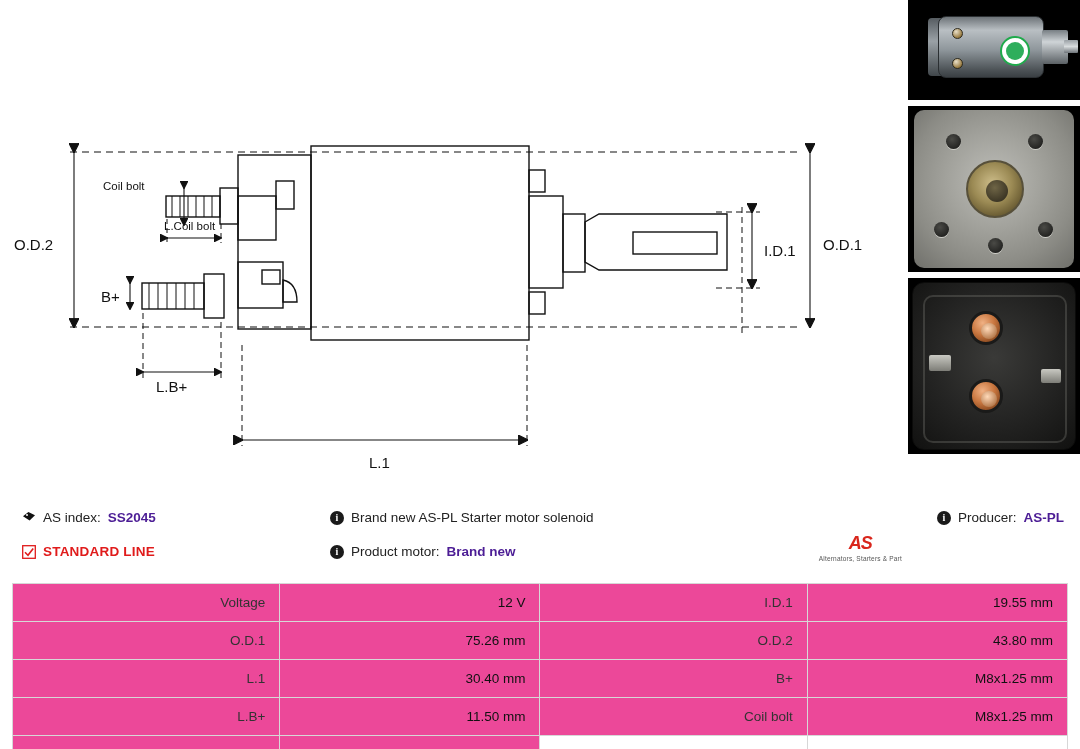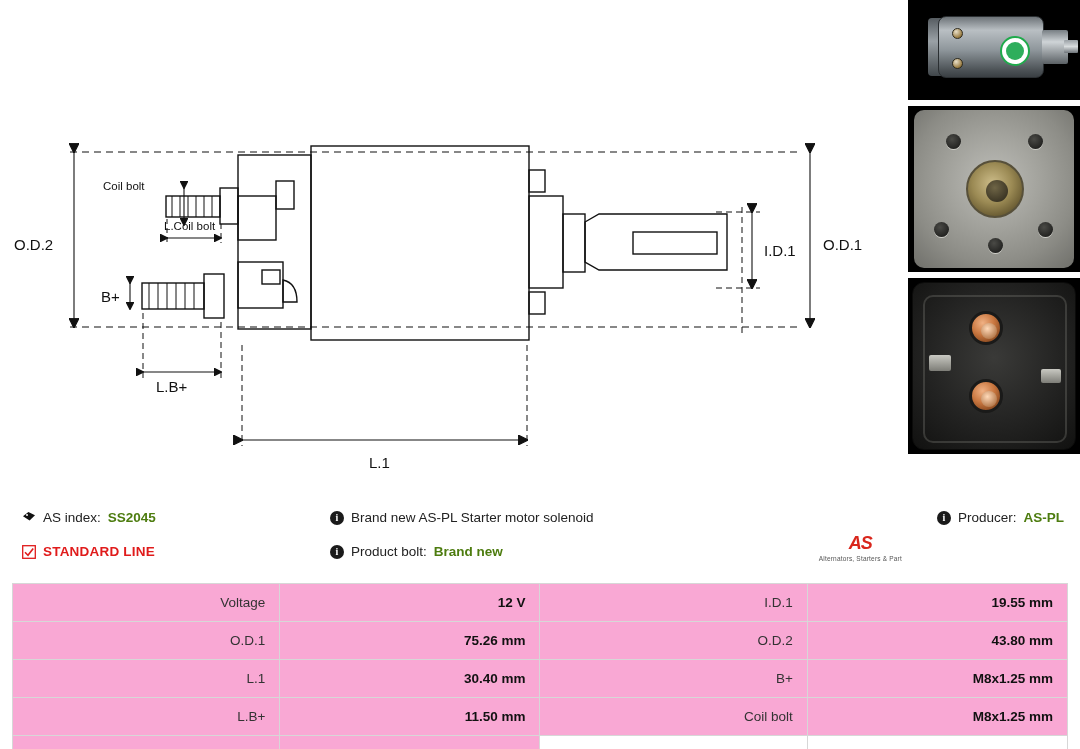--- a/index.html
+++ b/index.html
@@ -198,21 +198,21 @@
   .info-row {
     display: flex;
     align-items: center;
     gap: 7px;
     font-size: 13.5px;
     line-height: 20px;
     margin-bottom: 14px;
     white-space: nowrap;
   }
   .info-row .lbl { color: #222; }
-  .info-row .val { font-weight: bold; color: #4d7c0f; }
+  .info-row .val { font-weight: bold; color: #4c1d95; }
   .row-right { justify-content: flex-end; }
 
   .ico {
     display: inline-block;
     flex: 0 0 auto;
     width: 14px; height: 14px;
     position: relative;
   }
   .ico-info {
     border-radius: 50%;
@@ -260,24 +260,24 @@
     position: absolute;
     left: 12px; top: 583px;
     width: 1056px;
     border-collapse: collapse;
     font-size: 13.5px;
   }
   #spec td {
     border: 1px solid #d7d7d7;
     height: 38px;
     padding: 0 14px;
-    background: #f9a8d4;
+    background: #ec4899;
   }
   #spec td.k { text-align: right; color: #333; width: 222px; }
-  #spec td.v { text-align: right; font-weight: bold; color: #111; width: 216px; }
+  #spec td.v { text-align: right; font-weight: normal; color: #111; width: 216px; }
   #spec td.empty { background: #fff; border-color: #d7d7d7; }
 
   
   .dim-text {
     font-family: "Liberation Sans", sans-serif;
     font-size: 15px;
     fill: #111;
   }
   .dim-text.small { font-size: 11.5px; }
 </style>
@@ -441,21 +441,21 @@
       </div>
     </div>
 
     <div class="info-col" id="col-b">
       <div class="info-row">
         <span class="ico ico-info">i</span>
         <span class="lbl">Brand new AS-PL Starter motor solenoid</span>
       </div>
       <div class="info-row">
         <span class="ico ico-info">i</span>
-        <span class="lbl">Product bolt:</span>
+        <span class="lbl">Product motor:</span>
         <span class="val">Brand new</span>
       </div>
     </div>
 
     <div class="info-col" id="col-c">
       <div class="info-row row-right">
         <span class="ico ico-info">i</span>
         <span class="lbl">Producer:</span>
         <span class="val">AS-PL</span>
       </div>

